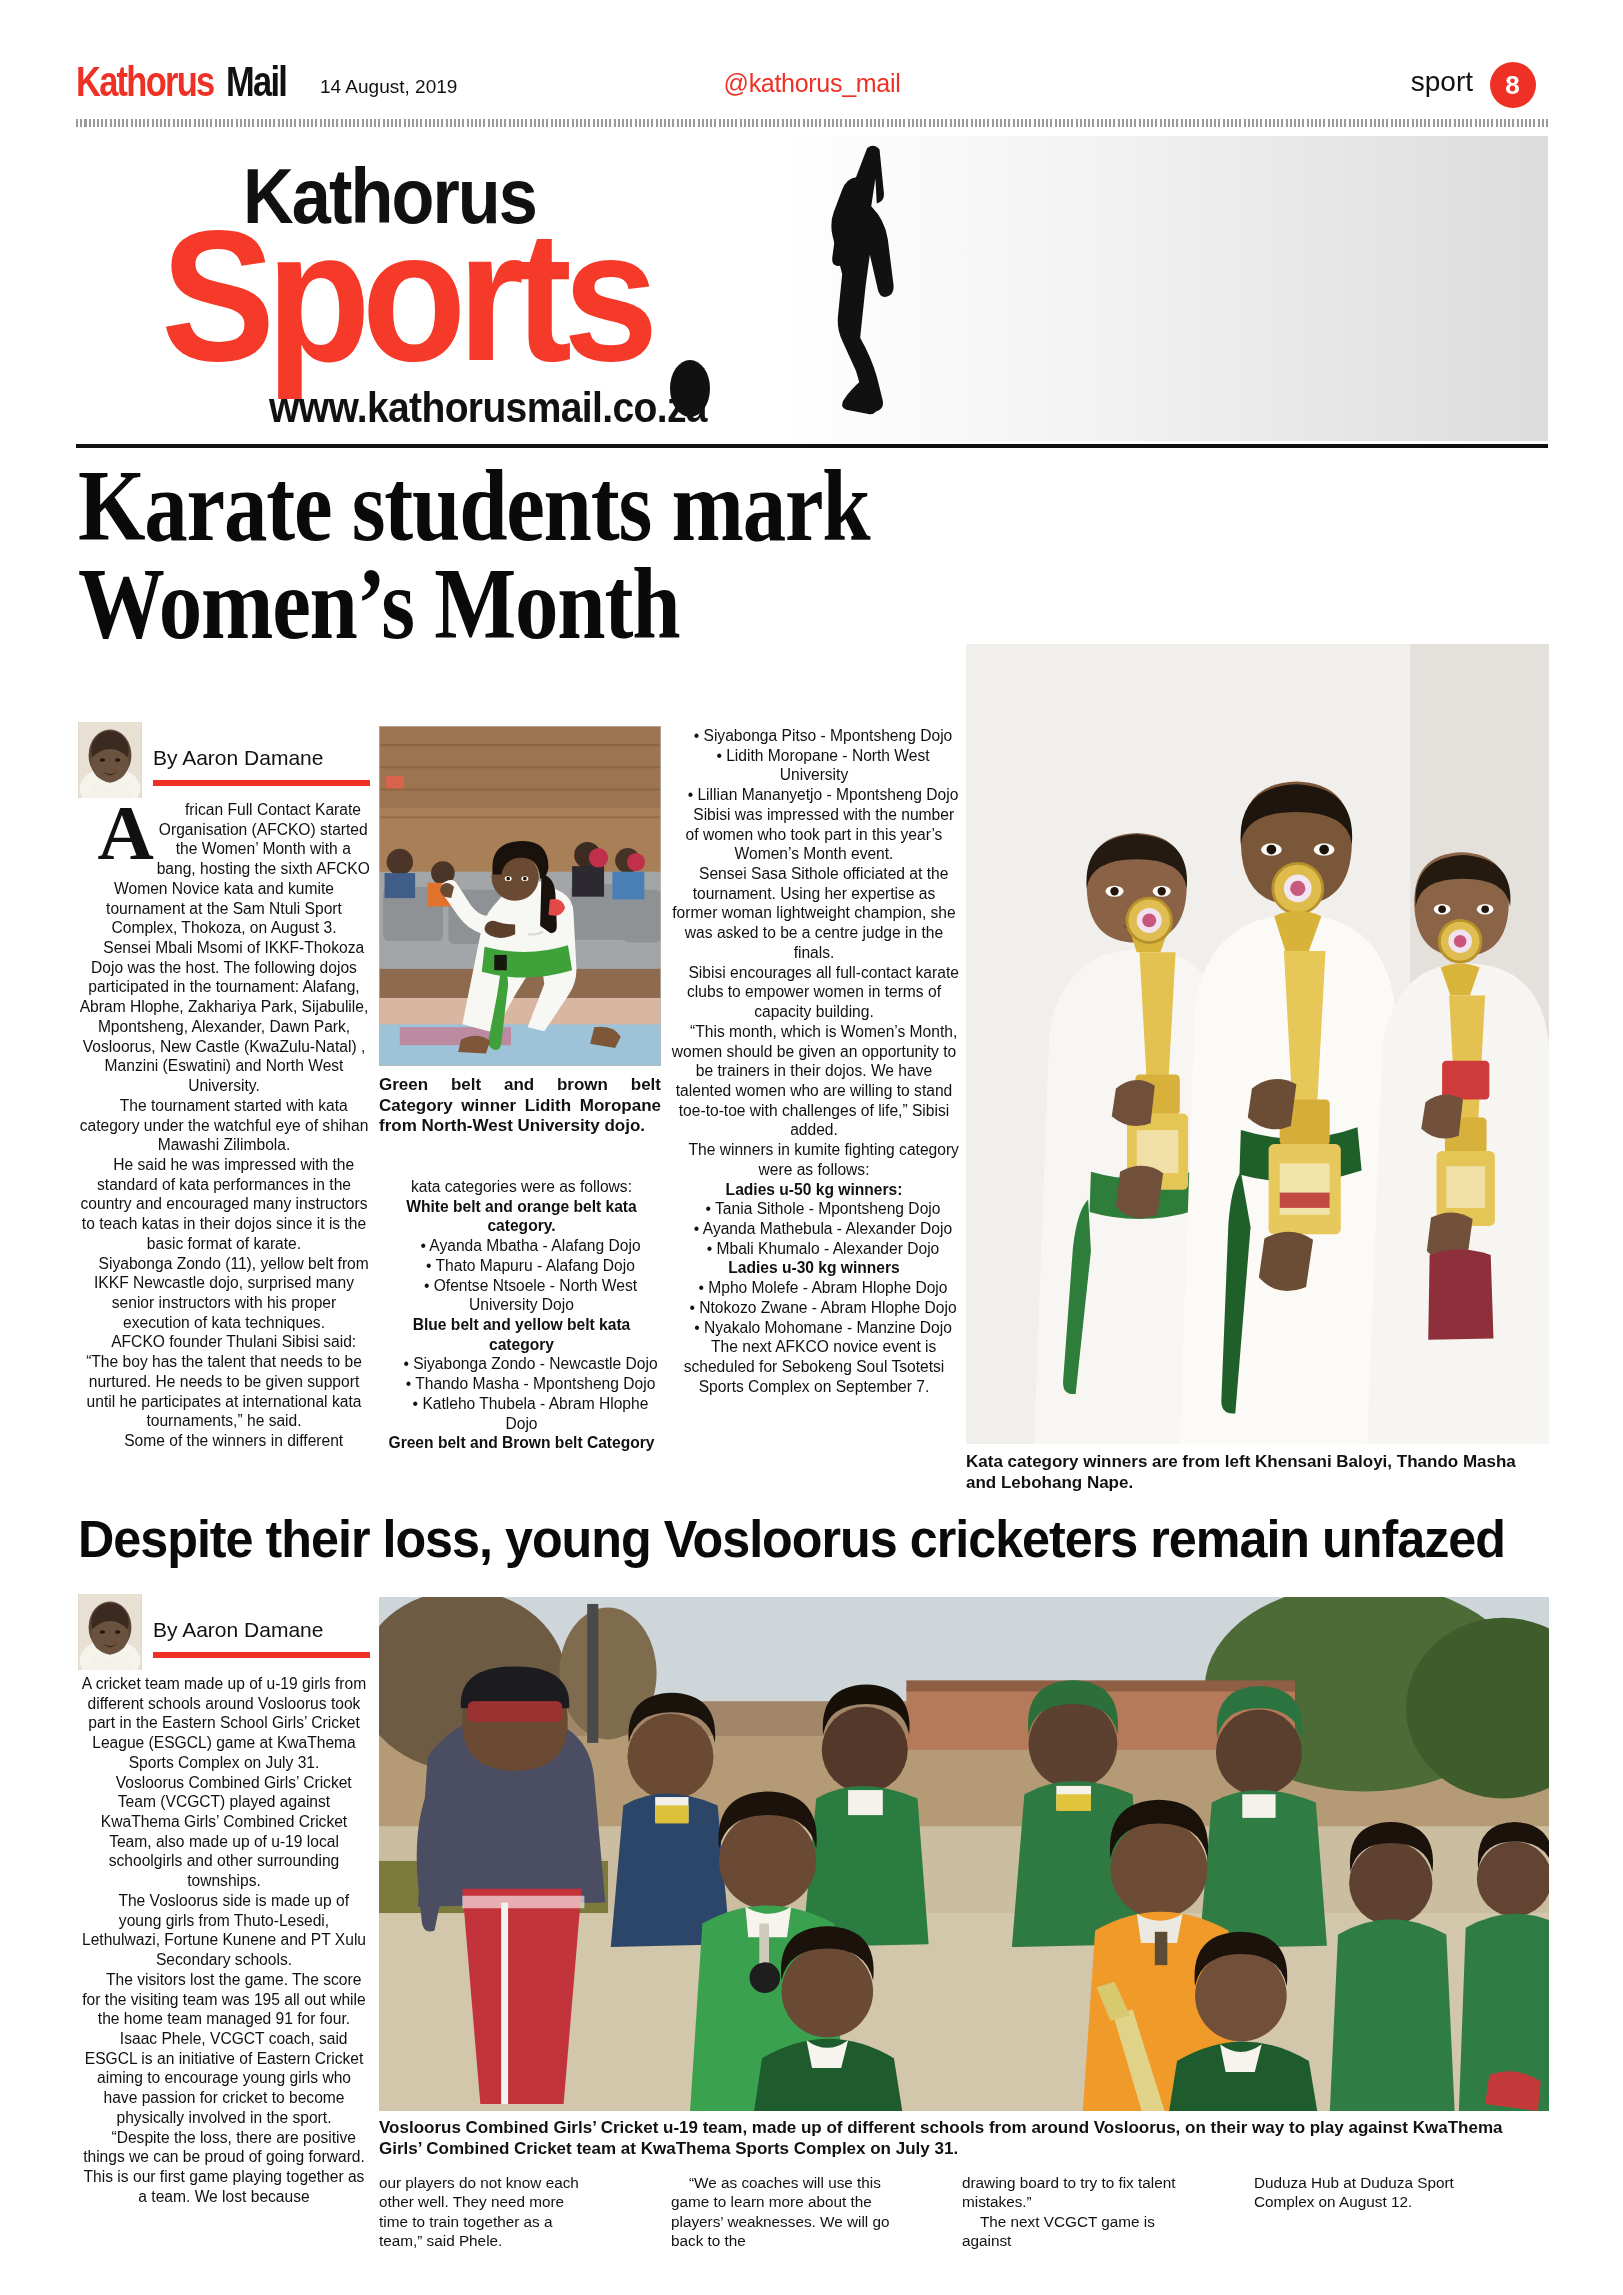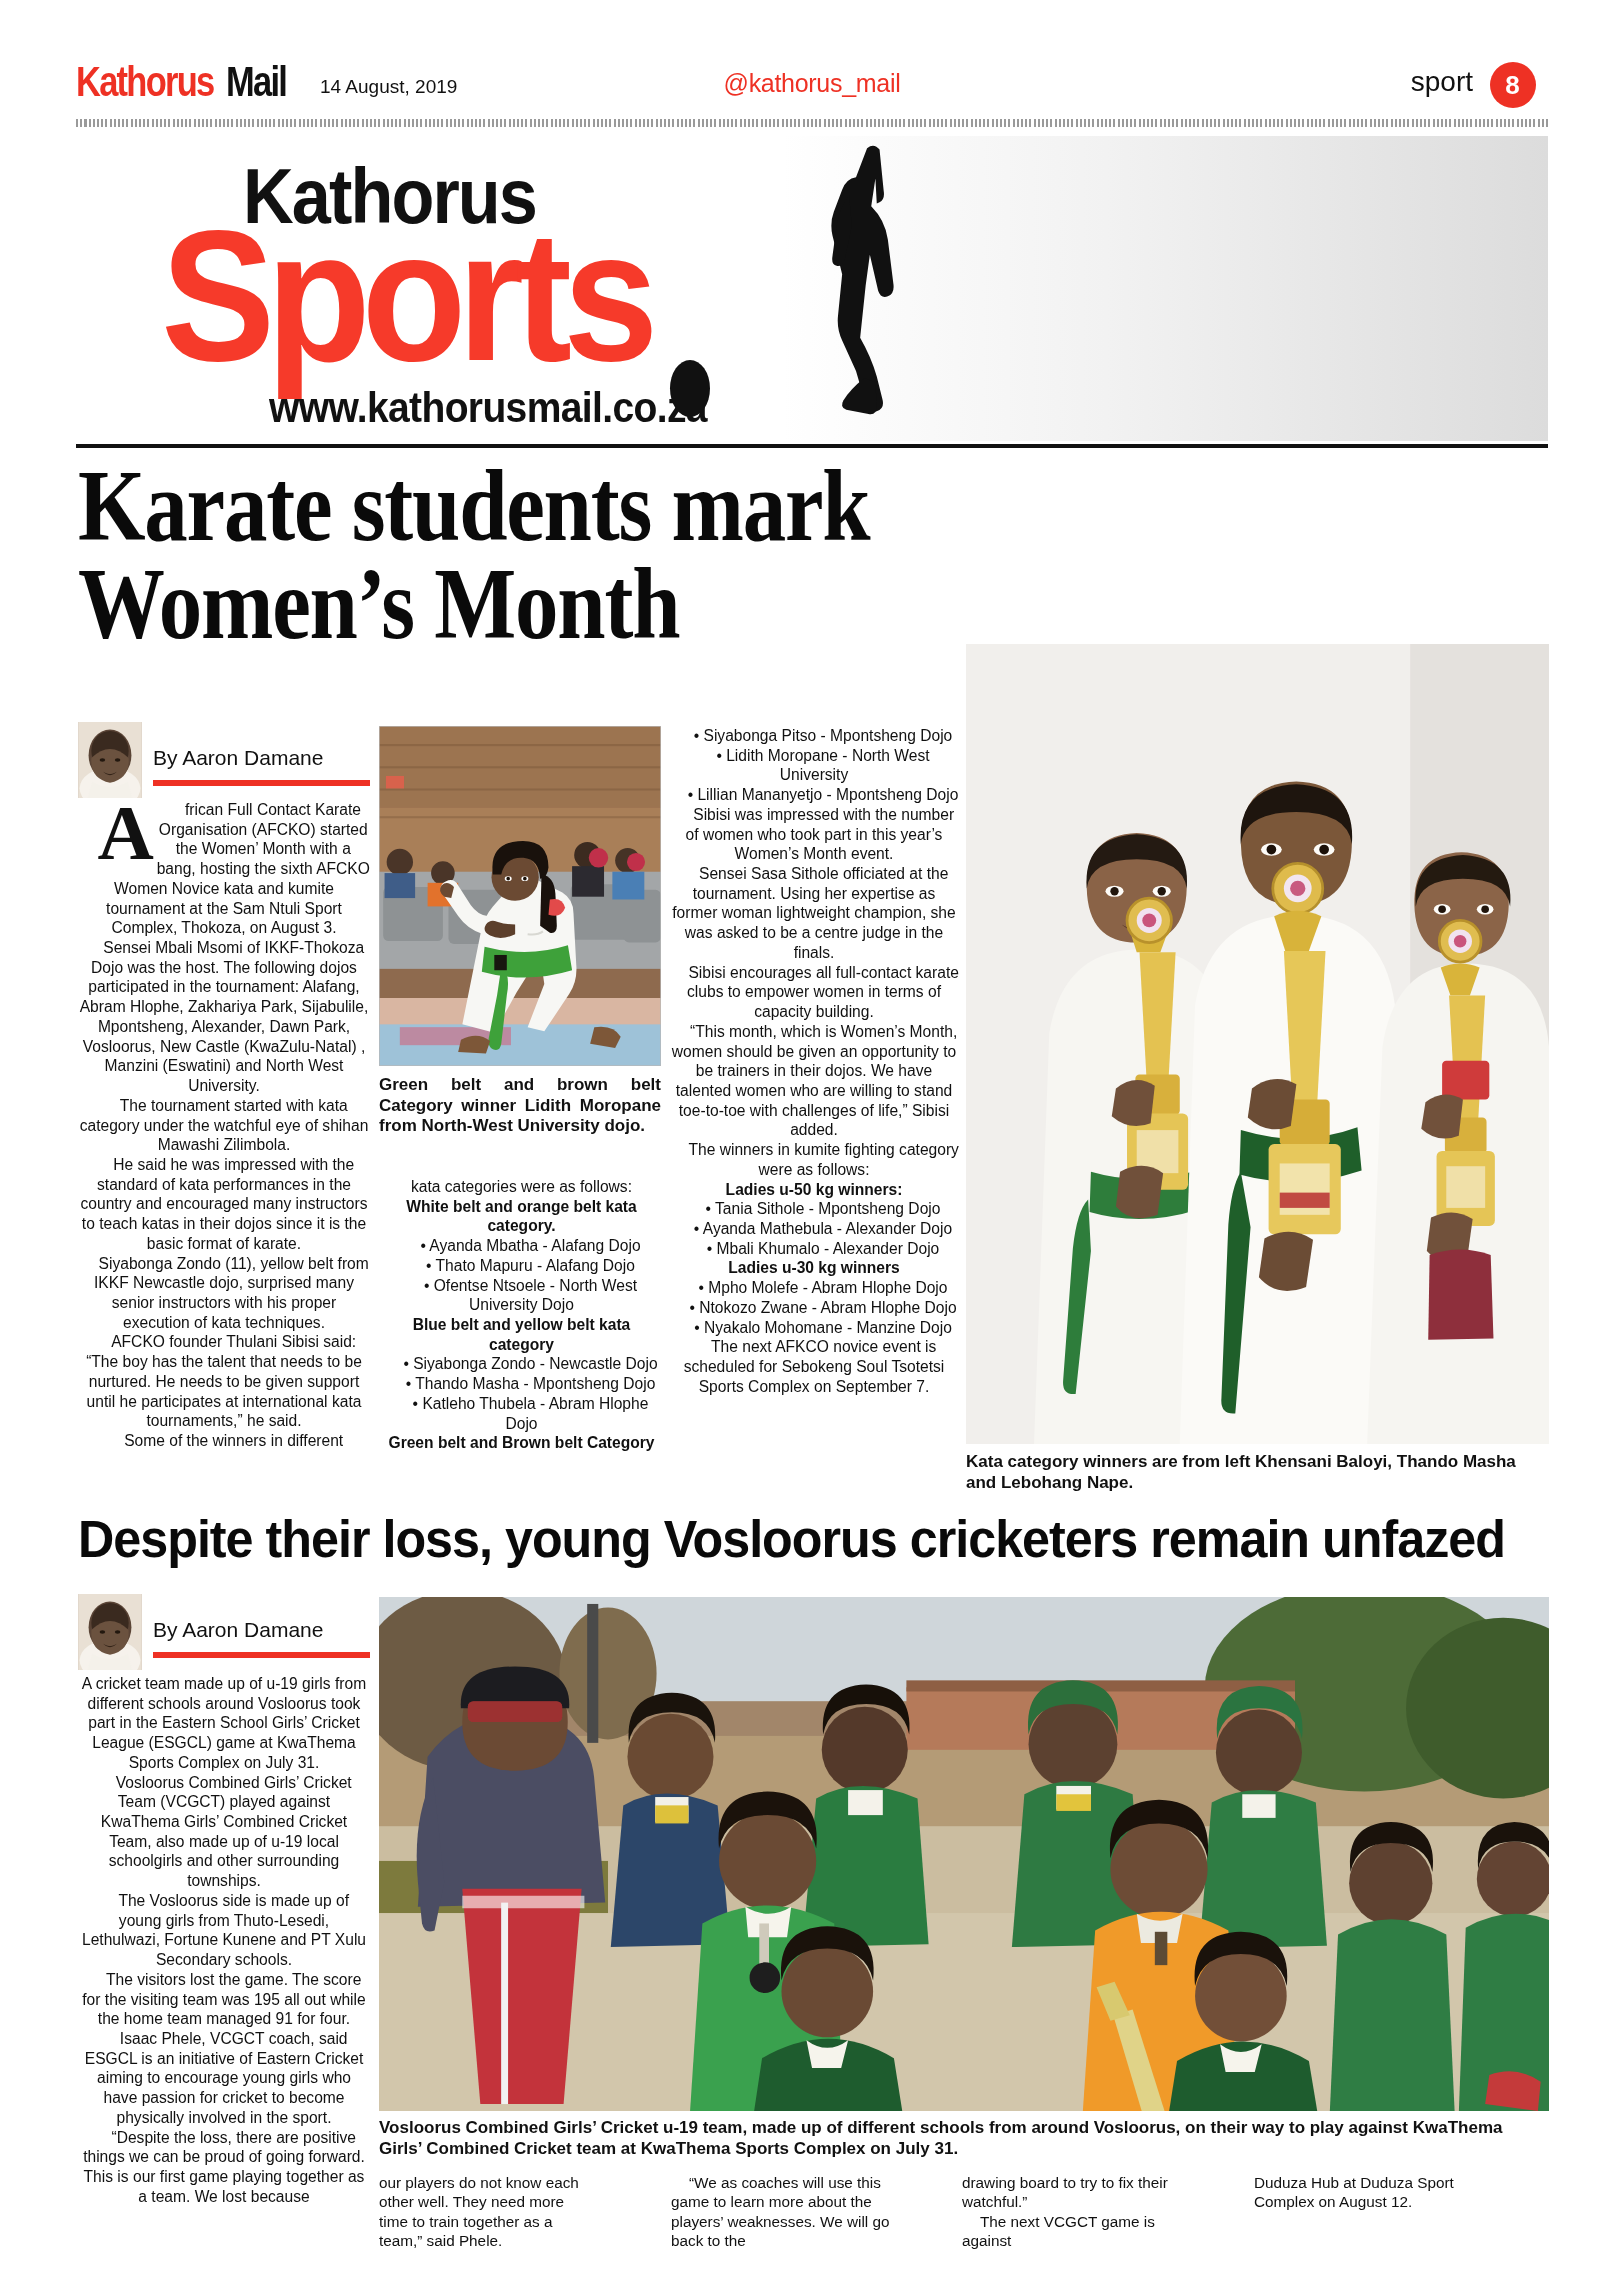--- a/index.html
+++ b/index.html
@@ -451,21 +451,21 @@
   </div>
   <div class="capt wide" style="left:379px; top:2118px; width:1170px;">Vosloorus Combined Girls’ Cricket u-19 team, made up of different schools from around Vosloorus, on their way to play against KwaThema Girls’ Combined Cricket team at KwaThema Sports Complex on July 31.</div>
 
   <div class="footcol" style="left:379px; top:2173px; width:215px;">
     <p class="noind">our players do not know each other well. They need more time to train together as a team,” said Phele.</p>
   </div>
   <div class="footcol" style="left:671px; top:2173px; width:222px;">
     <p>“We as coaches will use this game to learn more about the players’ weaknesses. We will go back to the</p>
   </div>
   <div class="footcol" style="left:962px; top:2173px; width:222px;">
-    <p class="noind">drawing board to try to fix their watchful.”</p>
+    <p class="noind">drawing board to try to fix talent mistakes.”</p>
     <p>The next VCGCT game is against</p>
   </div>
   <div class="footcol" style="left:1254px; top:2173px; width:222px;">
     <p class="noind">Duduza Hub at Duduza Sport Complex on August 12.</p>
   </div>
 
 </div>
 
 
 </body></html>

